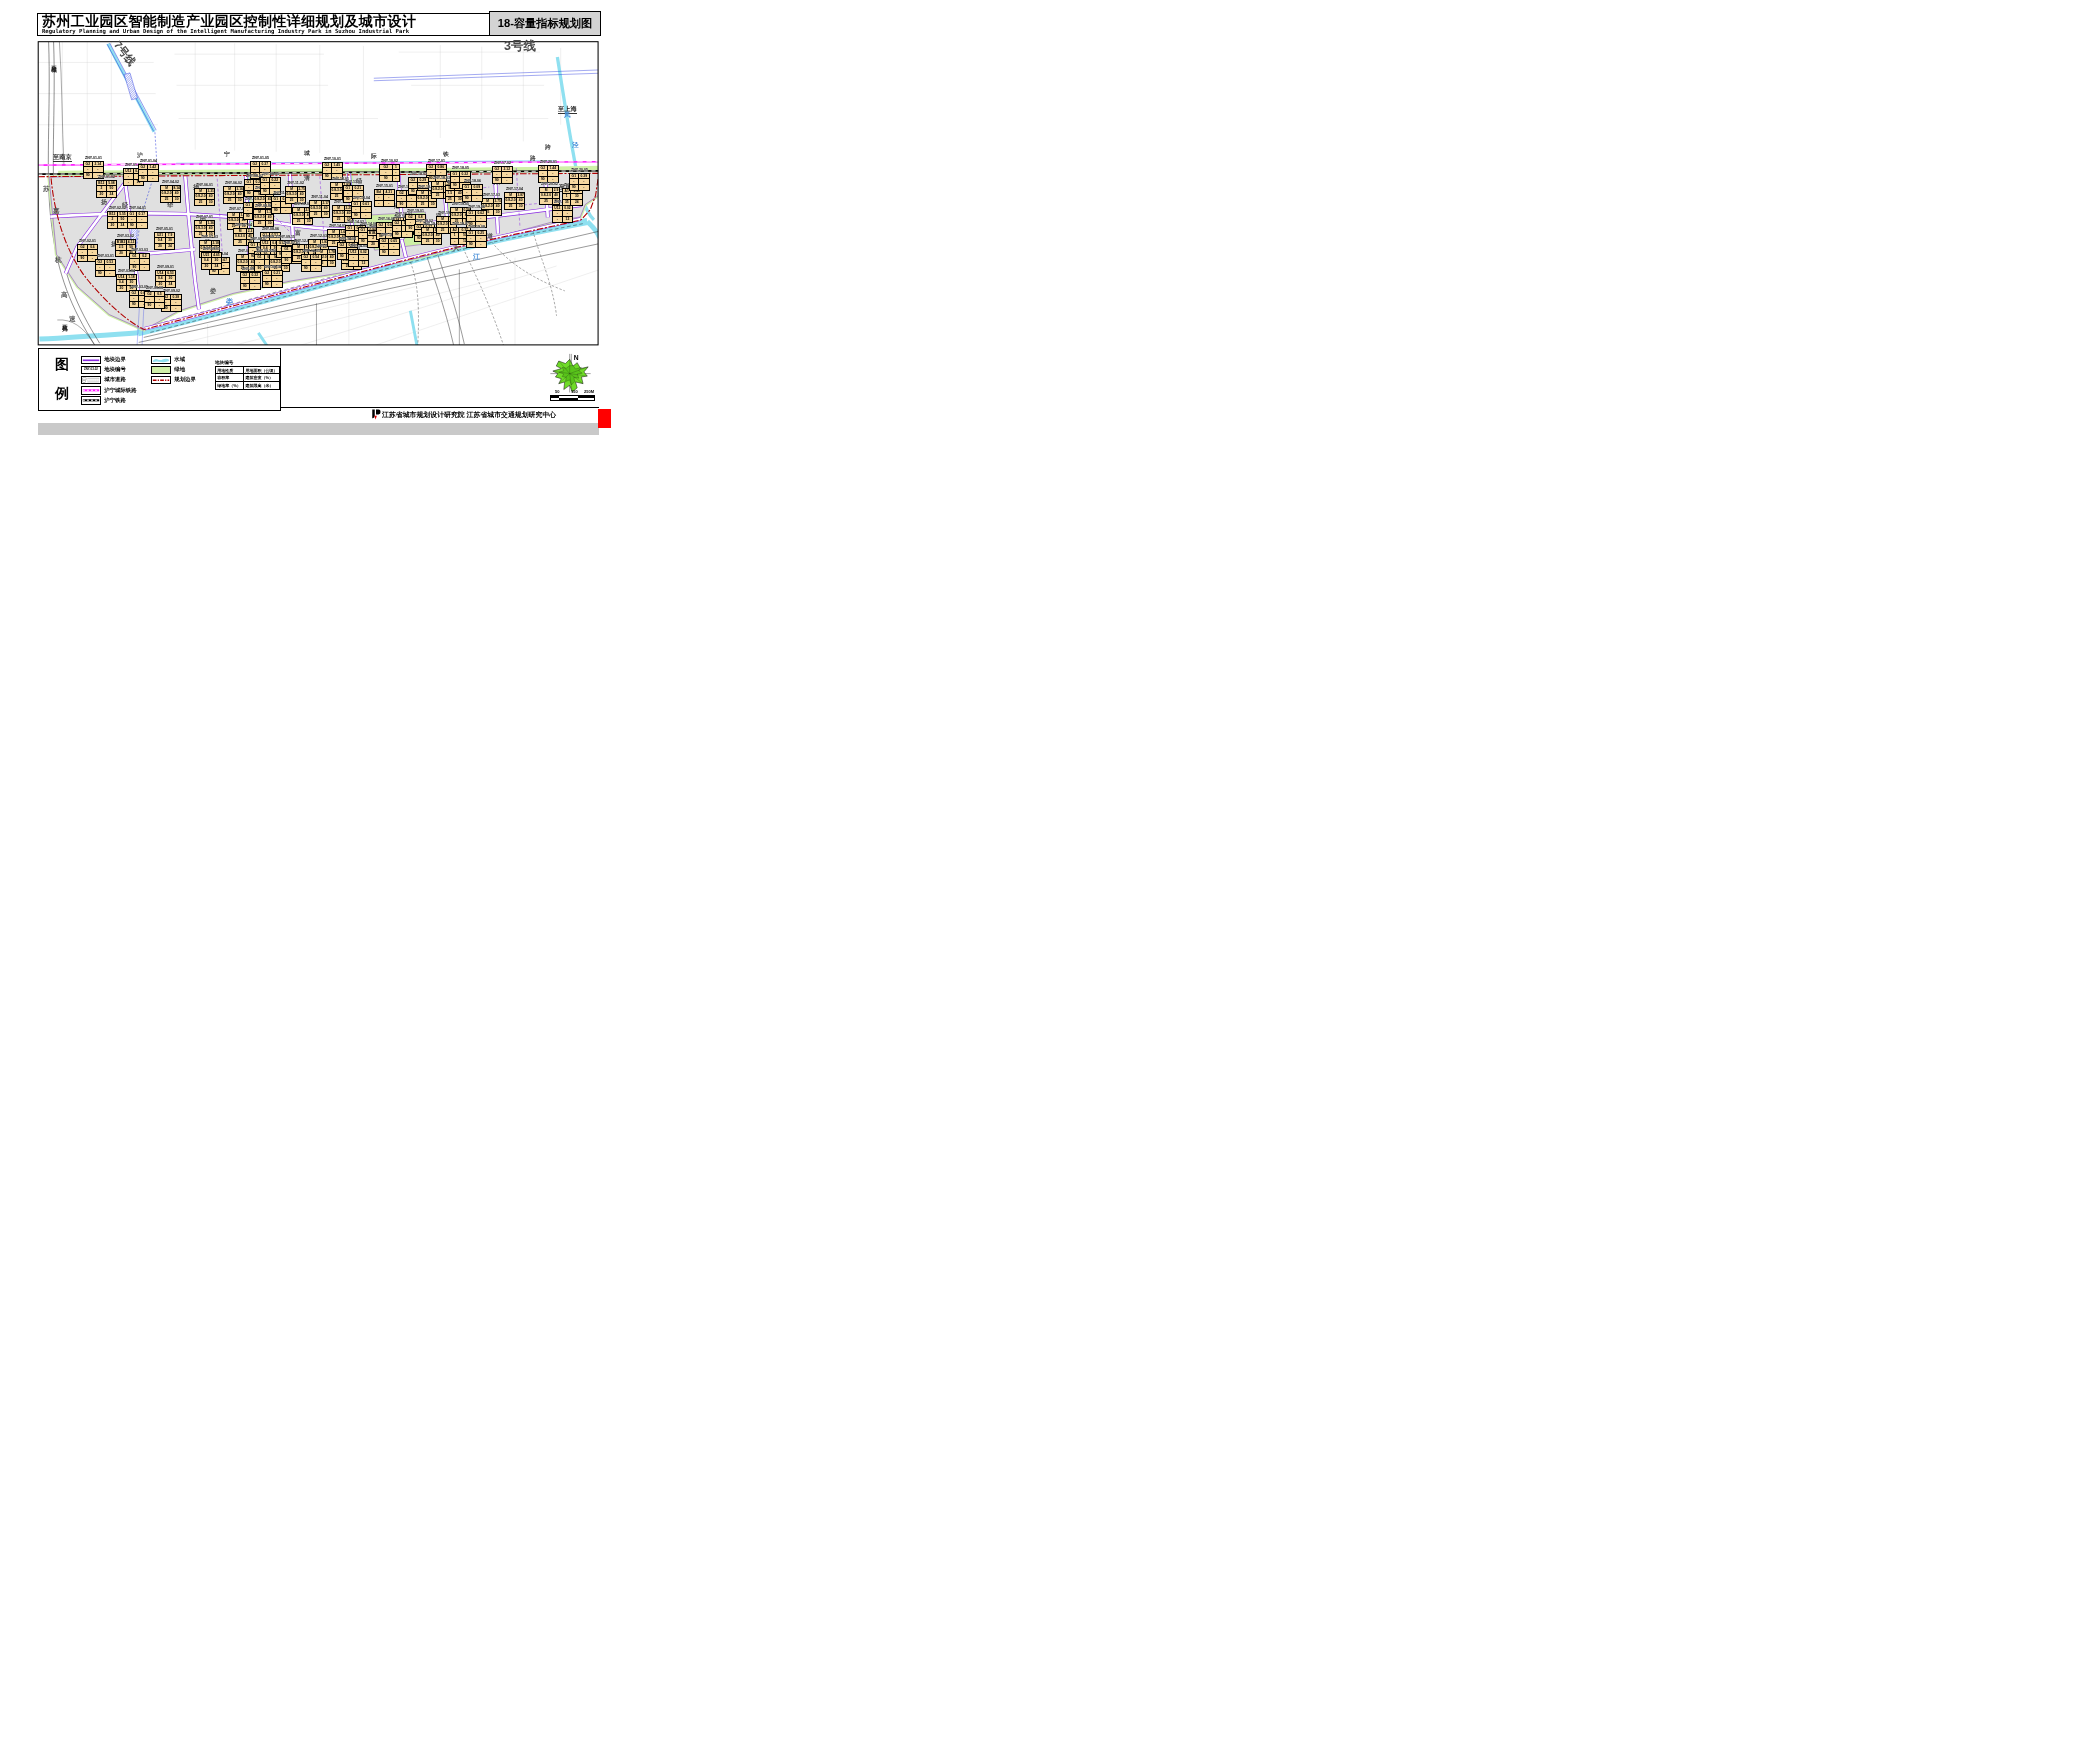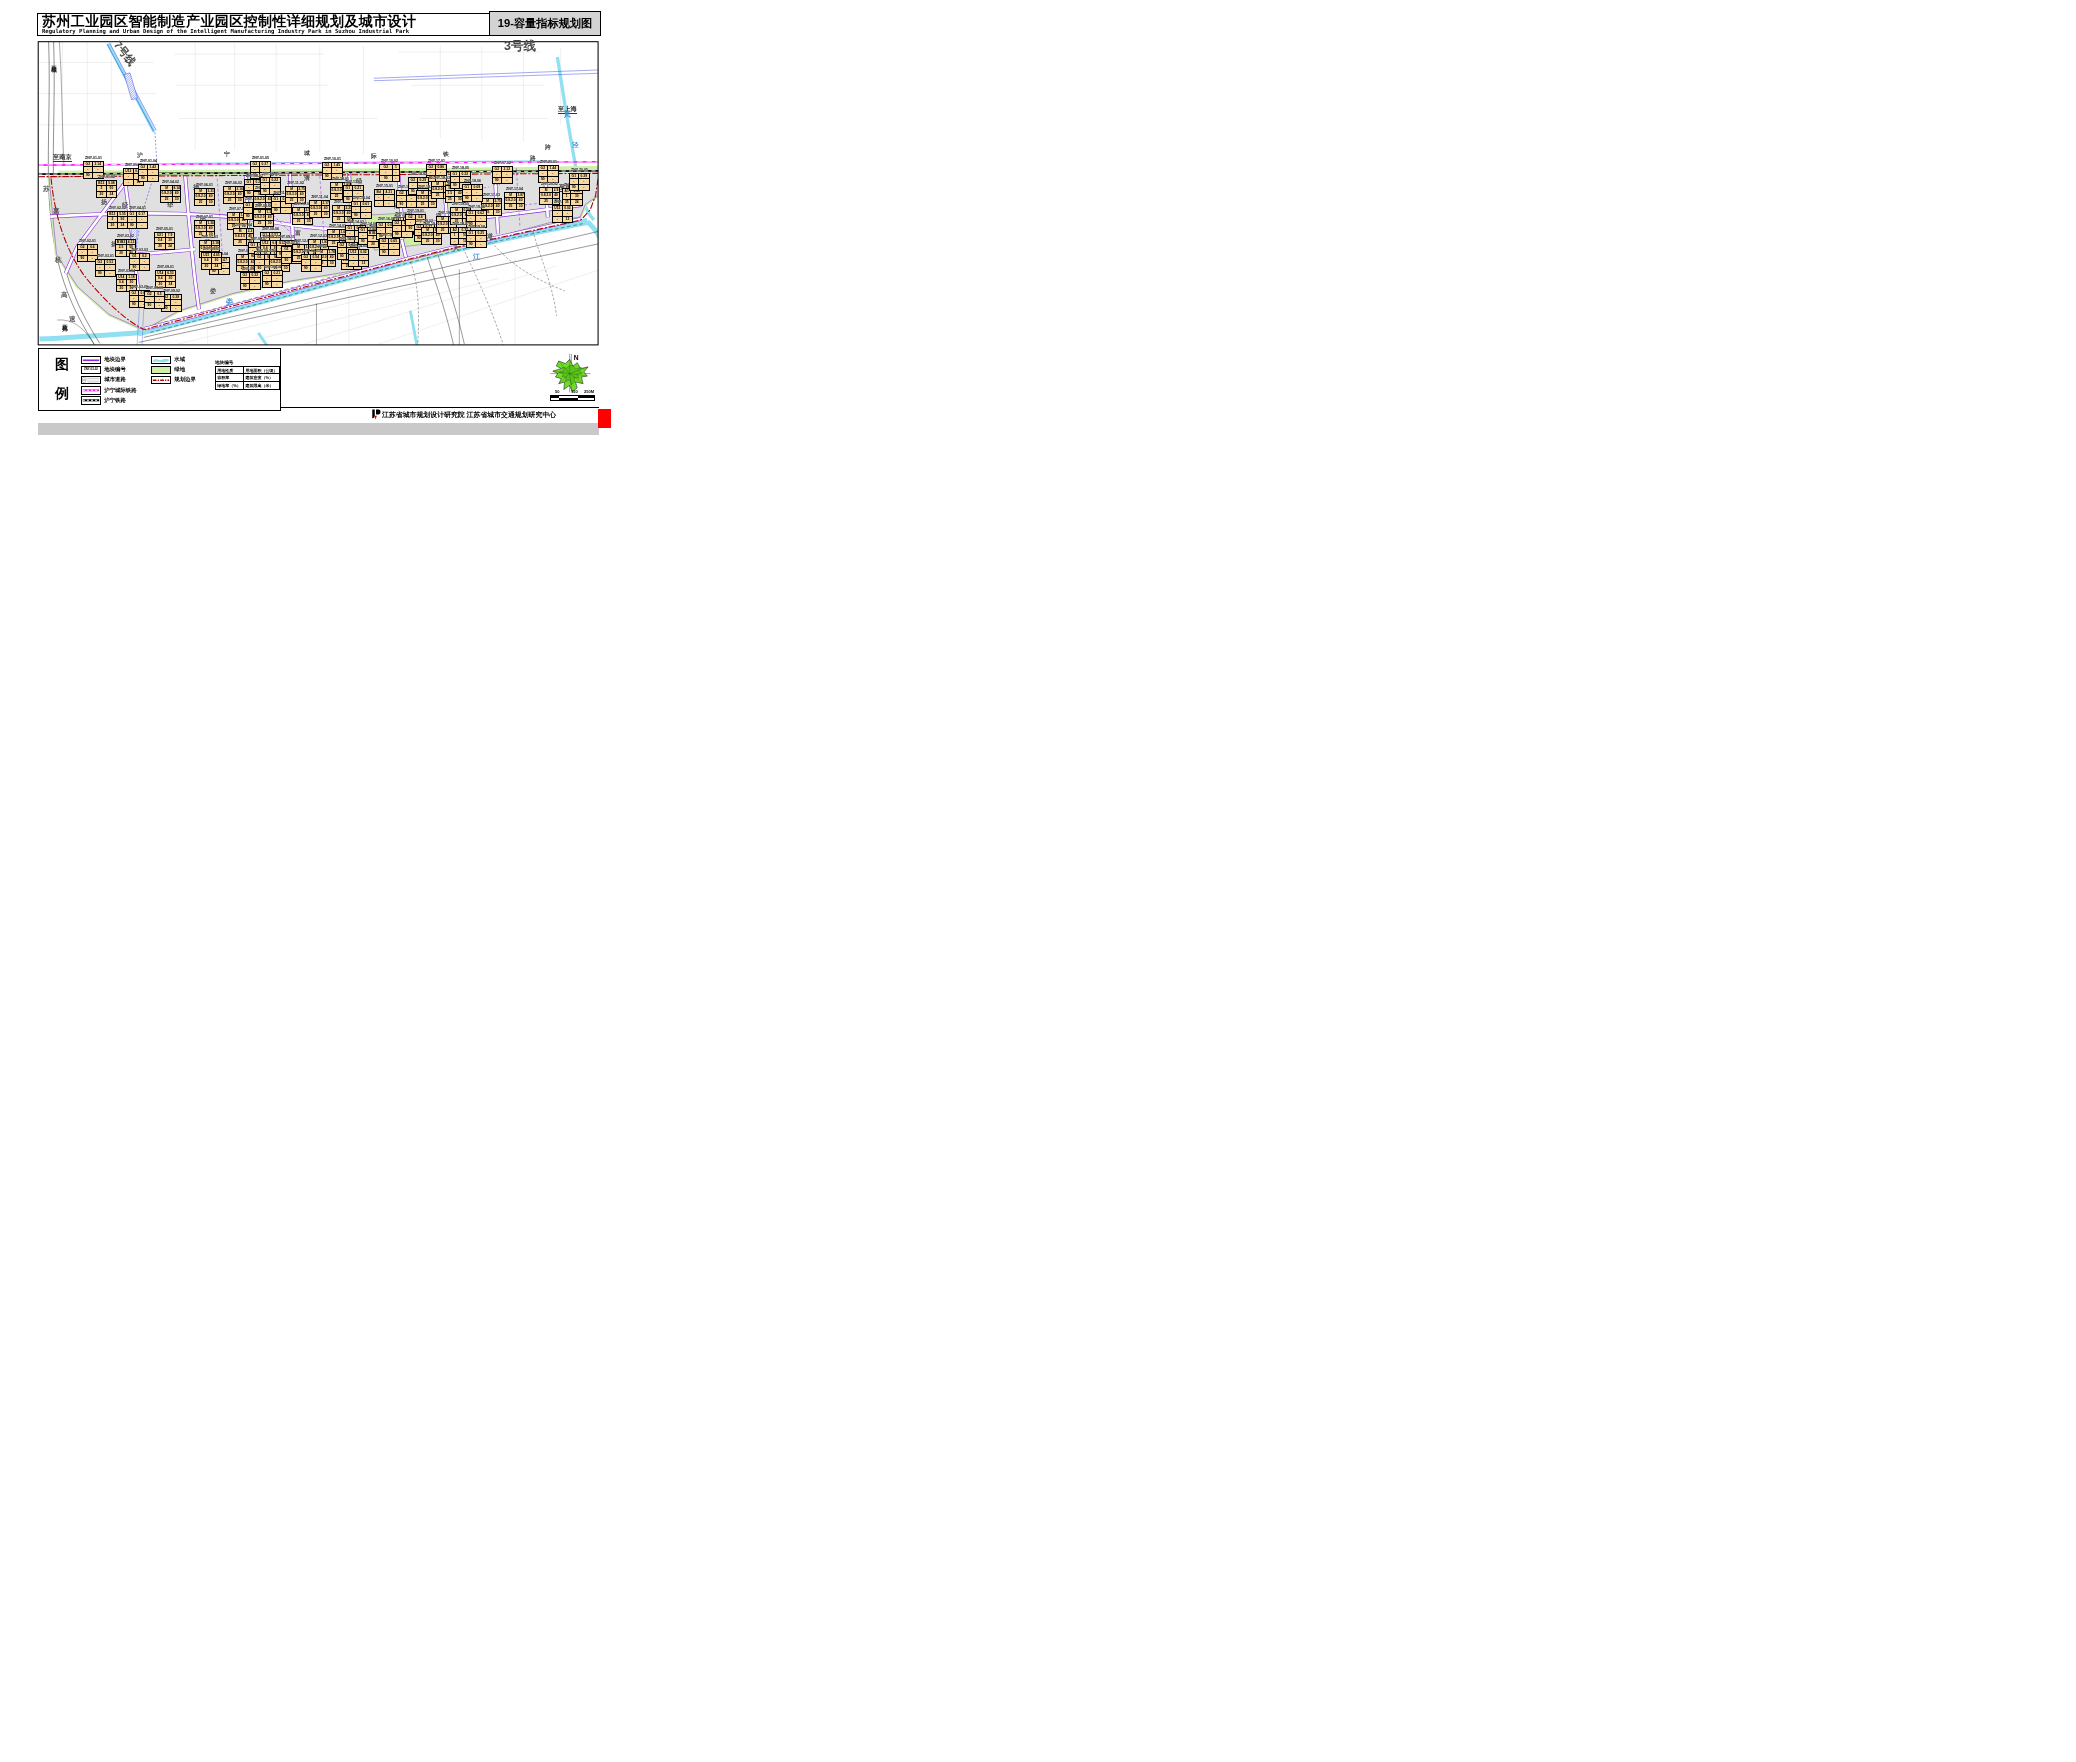--- a/index.html
+++ b/index.html
@@ -50,21 +50,21 @@
 </style>
 </head>
 <body>
 
 <div id="page">
 
   <div id="header-topline"></div>
   <div id="header-leftline"></div>
   <div id="title-cn">苏州工业园区智能制造产业园区控制性详细规划及城市设计</div>
   <div id="title-en">Regulatory Planning and Urban Design of the Intelligent Manufacturing Industry Park in Suzhou Industrial Park</div>
-  <div id="sheet-box">19-容量指标规划图</div>
+  <div id="sheet-box">18-容量指标规划图</div>
   <div id="header-rule"></div>
 
   <div id="map">
     <svg width="623" height="441" viewBox="0 0 1500 1061" style="position:absolute;left:0;top:0;z-index:1">
       <defs>
         <clipPath id="mapclip">
             <rect x="92" y="100" width="1348" height="730"></rect>
           </clipPath>
         <pattern id="bh" width="4" height="4" patternUnits="userSpaceOnUse" patternTransform="rotate(45)">
           <rect width="4" height="4" fill="#fff"></rect>

